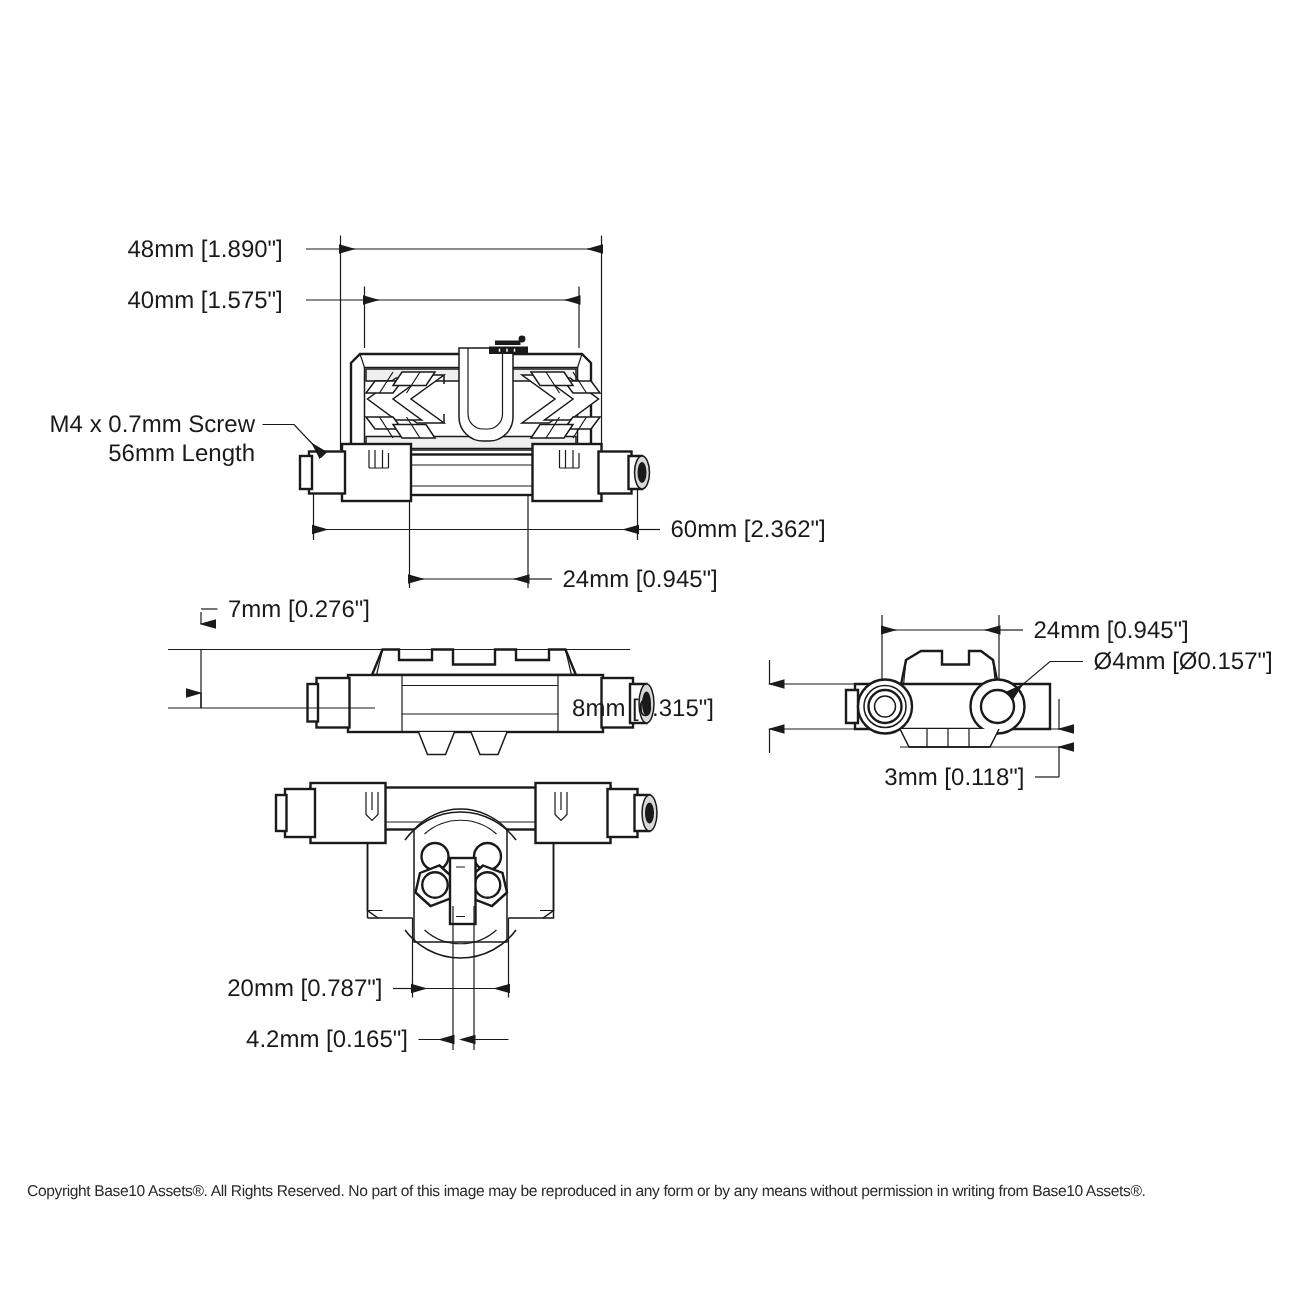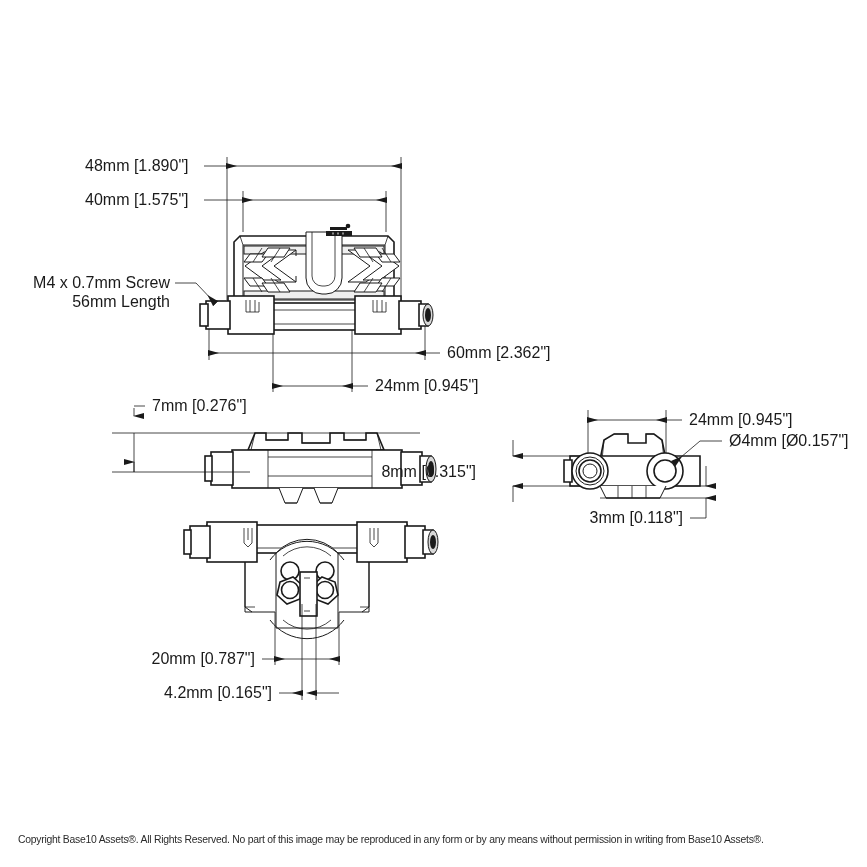--- a/index.html
+++ b/index.html
@@ -27,21 +27,21 @@
     height: 867px;
   }
   .dimtext-lg {
     font-family: "Liberation Sans", sans-serif;
     font-size: 16px;
     fill: #1a1a1a;
   }
   #footer {
     position: absolute;
     left: 18px;
-    top: 834px;
+    top: 789px;
     width: 840px;
     font-size: 10.4px;
     font-family: "Liberation Sans", sans-serif;
     color: #2a2a2a;
     letter-spacing: -0.25px;
     white-space: nowrap;
   }
   .ln  { stroke: #1a1a1a; stroke-width: 1; fill: none; }
   .ln2 { stroke: #1a1a1a; stroke-width: 1.6; fill: none; }
   .thin{ stroke: #1a1a1a; stroke-width: 0.8; fill: none; }

